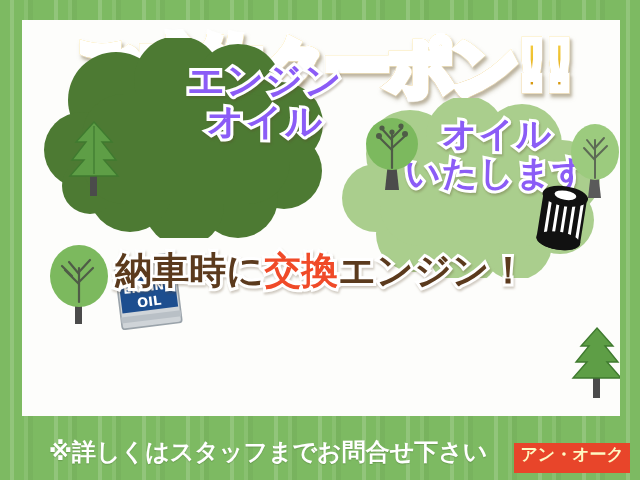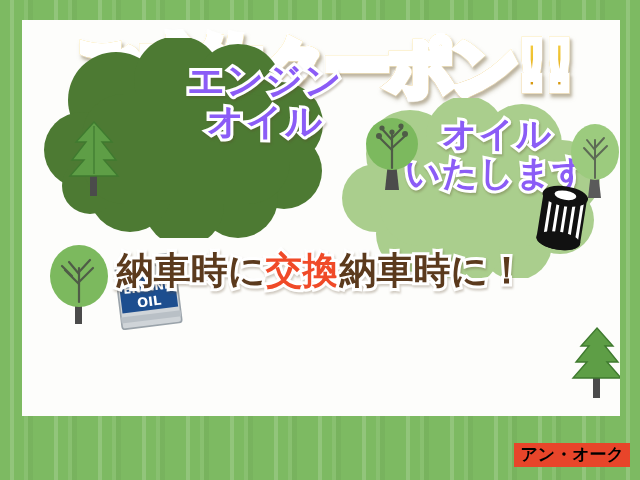--- a/index.html
+++ b/index.html
@@ -150,24 +150,24 @@
     color: #ffffff;
     letter-spacing: 0px;
     white-space: nowrap;
     text-shadow: 0 1px 1px rgba(60,90,40,0.30);
   }
   .brand-badge {
     position: absolute;
     right: 10px;
     top: 443px;
     background: #e8452a;
-    color: #000000;
+    color: #fef9c3;
     font-weight: bold;
     font-size: 17px;
-    padding: 2px 6px 3px 6px;
+    padding: 2px 6px 9px 6px;
     letter-spacing: 0px;
     white-space: nowrap;
     line-height: 1.1;
   }
 
   
   .art { position: absolute; }
   .art svg { display:block; }
 </style>
 </head>
@@ -317,20 +317,21 @@
           <line x1="50" y1="20" x2="50" y2="59"></line>
         </g>
         <ellipse cx="32" cy="16" rx="23" ry="10" fill="#111111"></ellipse>
         <ellipse cx="32" cy="15" rx="11" ry="4.6" fill="#ffffff"></ellipse>
         <path d="M10 58 A22 10 0 0 0 54 58 L54 60 A22 10 0 0 1 10 60 Z" fill="#111111"></path>
         <ellipse cx="32" cy="61" rx="22" ry="9" fill="#111111"></ellipse>
       </svg>
     </div>
 
     <div class="mainline">
-      <span>納車時に</span><span class="hl">交換</span><span>納車時に！</span>
+      <span>納車時に</span><span class="hl">交換</span><span>エンジン！</span>
     </div>
 
   </div>
 
+  <div class="footer-note">※詳しくはスタッフまでお問合せ下さい</div>
   <div class="brand-badge">アン・オーク</div>
 
 </div>
 
 </body></html>

